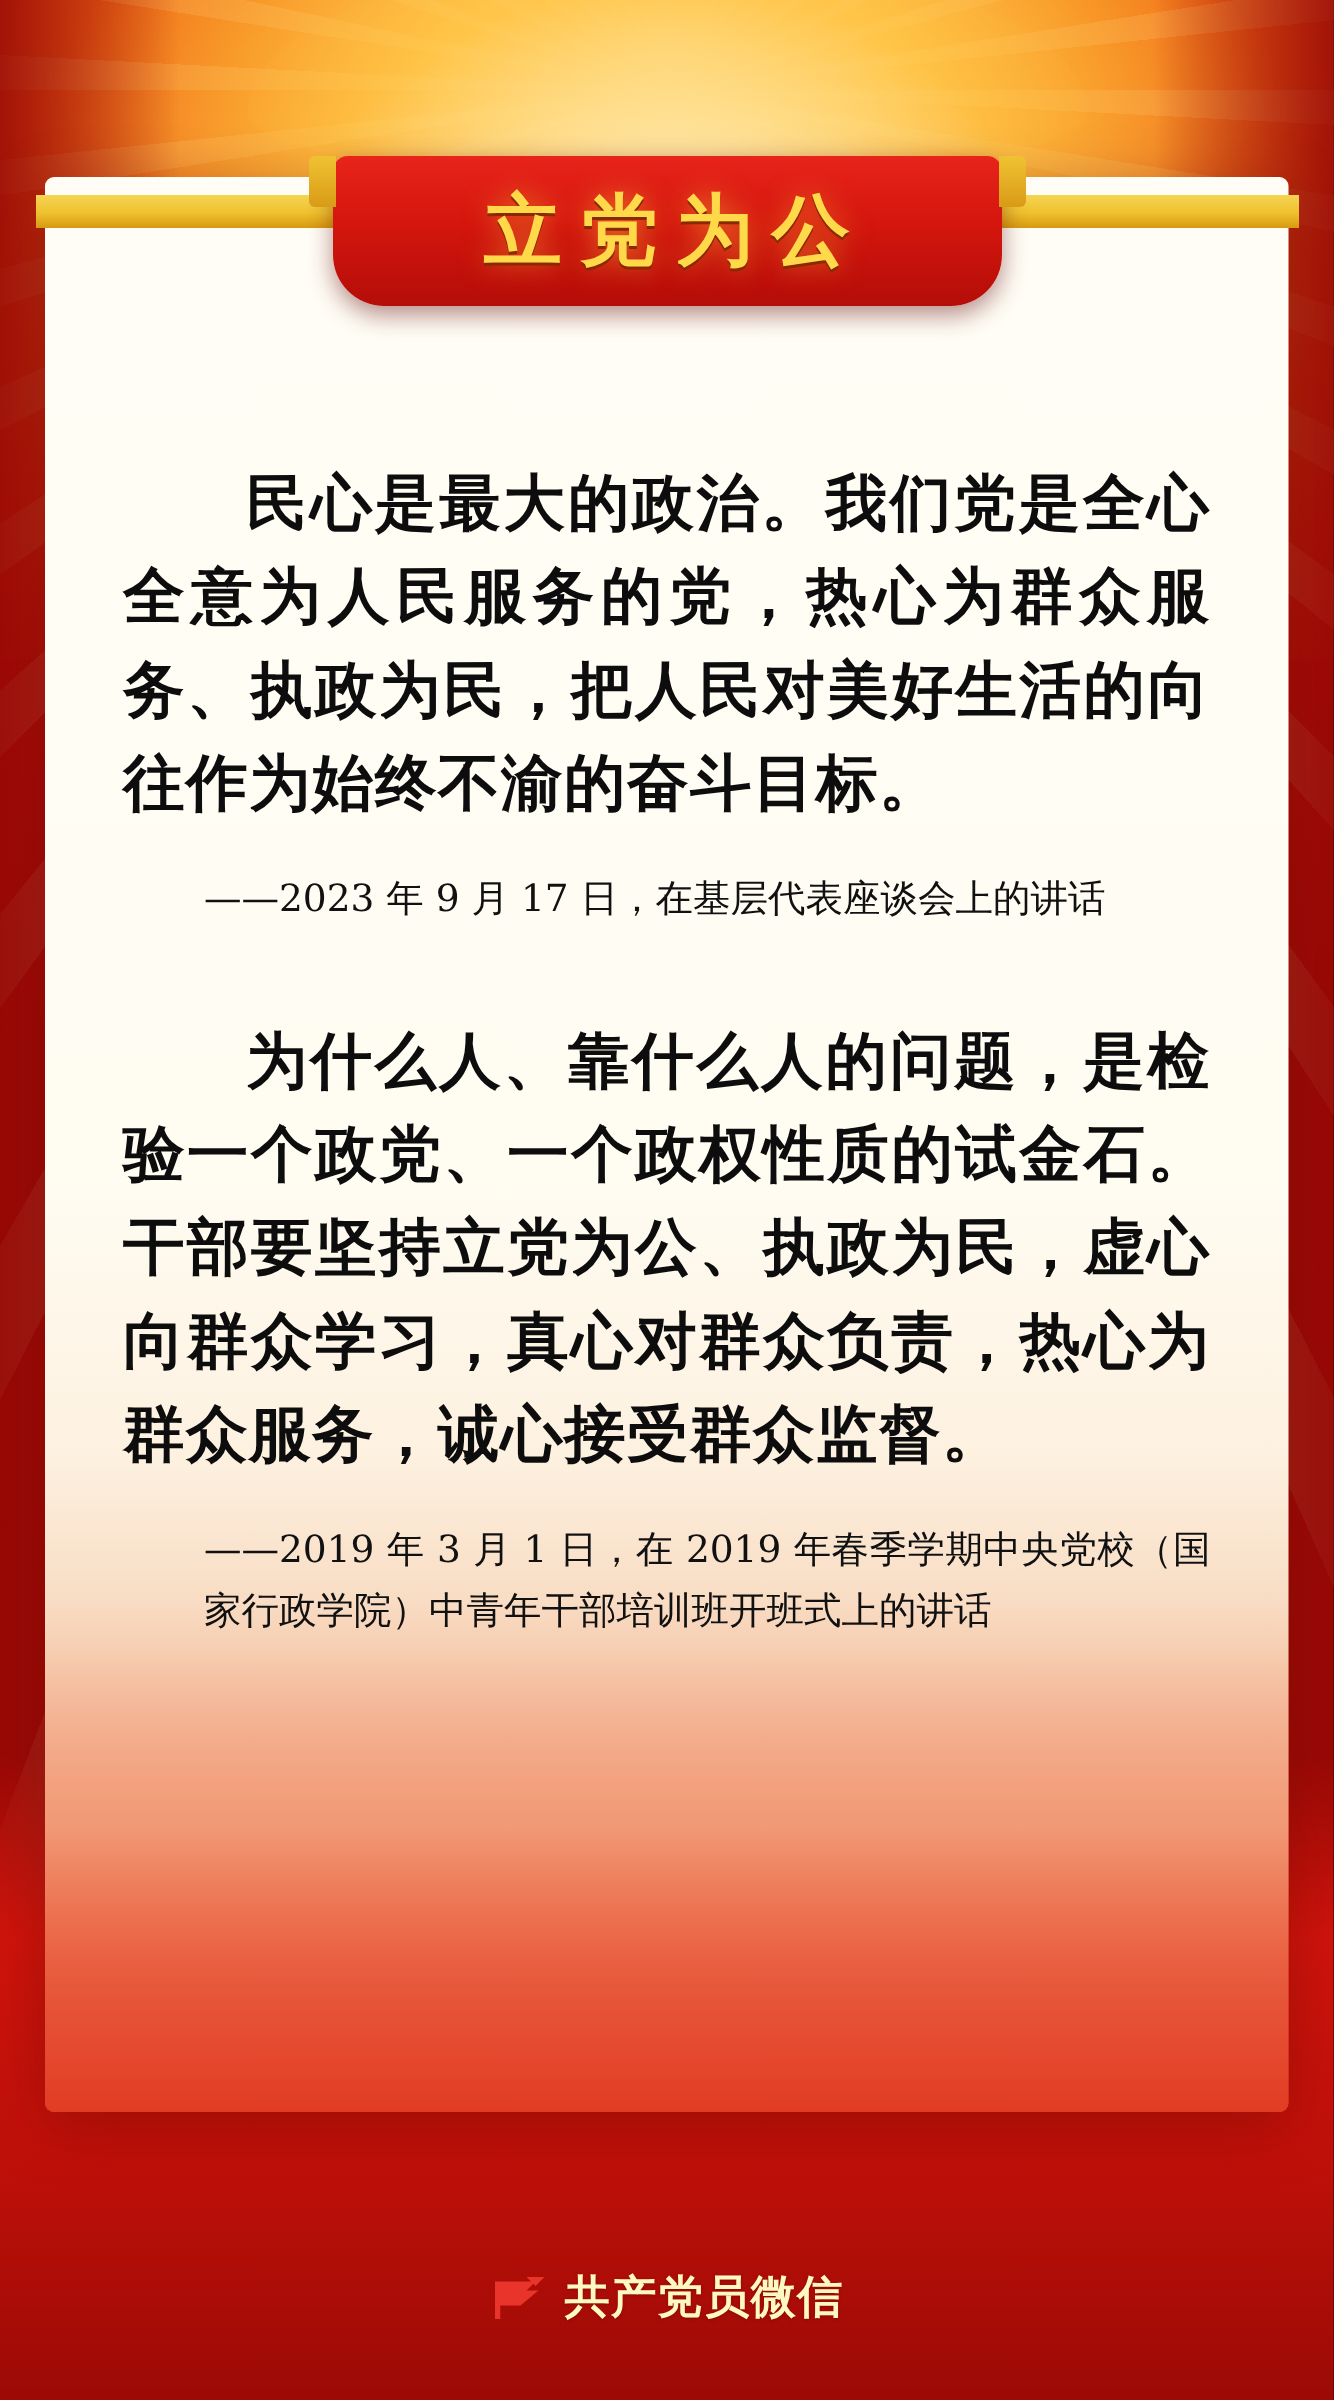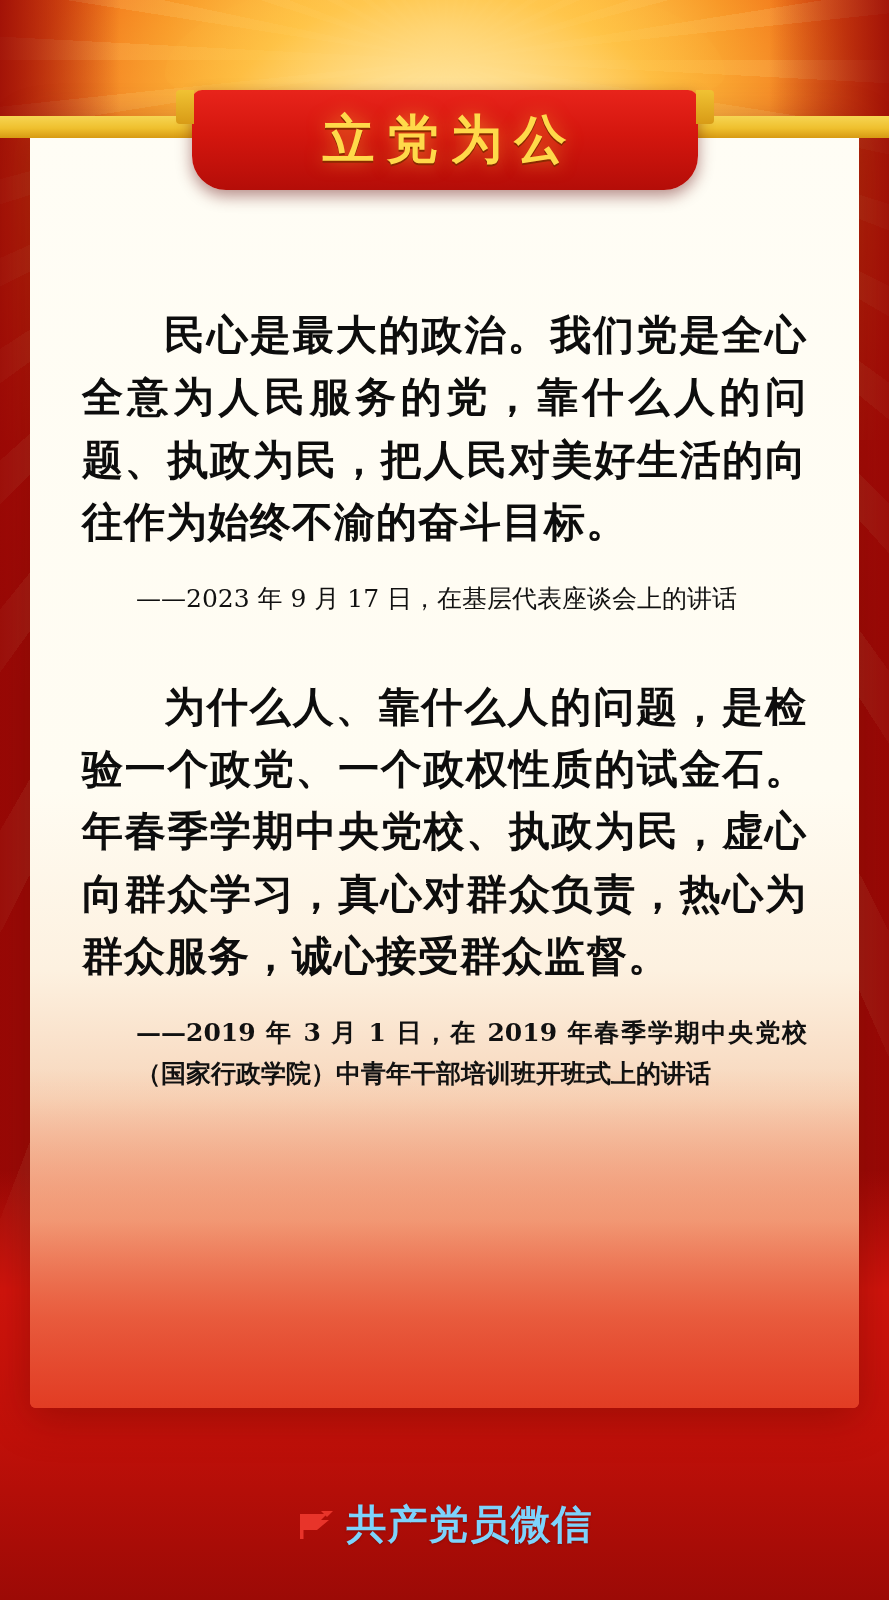--- a/index.html
+++ b/index.html
@@ -84,23 +84,23 @@
     transform: translateX(-50%);
     border-radius: 50% 50% 46% 46% / 70% 70% 30% 30%;
     background: radial-gradient(ellipse at 50% 100%, rgba(255,245,210,.55), rgba(255,190,60,.18) 60%, rgba(255,160,40,0) 100%);
     pointer-events: none;
   }
 
   
   .banner-wrap {
     position: absolute;
     left: 50%;
-    top: 90px;
+    top: 104px;
     transform: translateX(-50%);
-    width: 506px;
+    width: 446px;
     height: 100px;
     z-index: 6;
   }
   .banner-plate {
     position: absolute;
     inset: 0;
     border-radius: 10px 10px 34px 34px;
     background: linear-gradient(to bottom, #e8241b 0%, #d4160e 45%, #b40d08 100%);
     box-shadow: 0 6px 16px rgba(90,0,0,.45);
   }
@@ -191,21 +191,20 @@
   .source {
     font-family: "DejaVu Serif", "Liberation Serif", serif;
     font-size: 25px;
     line-height: 1.62;
     color: #111;
     text-align: justify;
     margin: 26px 0 0 0;
     padding-left: 54px;
   }
   .source.second {
-    font-weight: bold;
   }
 
   
   .footer {
     position: absolute;
     left: 0;
     right: 0;
     bottom: 48px;
     display: flex;
     align-items: center;
@@ -220,23 +219,23 @@
   }
   .emblem {
     width: 40px;
     height: 34px;
     position: relative;
     flex: 0 0 auto;
   }
   .emblem svg { display: block; }
   .logo-text {
     font-family: "DejaVu Serif", "Liberation Serif", serif;
-    font-size: 40px;
+    font-size: 30px;
     font-weight: 700;
-    color: #7dd3fc;
+    color: #fef9c3;
     letter-spacing: 1px;
     text-shadow: 0 1px 2px rgba(120,10,0,.7);
   }
   .logo-text.small {
     font-size: 22px;
     color: #ffd86b;
   }
   .beacon {
     width: 34px;
     height: 44px;
@@ -280,24 +279,24 @@
   <div class="bg-rays"></div>
   <div class="arch"></div>
   <div class="bg-glow-top"></div>
   <div class="bg-side-l"></div>
   <div class="bg-side-r"></div>
   <div class="bg-bottom"></div>
 
   <div class="card">
     <div class="content">
 
-      <p class="para">民心是最大的政治。我们党是全心全意为人民服务的党，靠什么人的问题、执政为民，把人民对美好生活的向往作为始终不渝的奋斗目标。</p>
+      <p class="para">民心是最大的政治。我们党是全心全意为人民服务的党，热心为群众服务、执政为民，把人民对美好生活的向往作为始终不渝的奋斗目标。</p>
       <p class="source">——2023 年 9 月 17 日，在基层代表座谈会上的讲话</p>
 
-      <p class="para second">为什么人、靠什么人的问题，是检验一个政党、一个政权性质的试金石。年春季学期中央党校、执政为民，虚心向群众学习，真心对群众负责，热心为群众服务，诚心接受群众监督。</p>
+      <p class="para second">为什么人、靠什么人的问题，是检验一个政党、一个政权性质的试金石。干部要坚持立党为公、执政为民，虚心向群众学习，真心对群众负责，热心为群众服务，诚心接受群众监督。</p>
       <p class="source second">——2019 年 3 月 1 日，在 2019 年春季学期中央党校（国家行政学院）中青年干部培训班开班式上的讲话</p>
 
     </div>
     <div class="card-fade"></div>
   </div>
 
   <div class="banner-wrap">
     <div class="banner-tail-l"></div>
     <div class="banner-tail-r"></div>
     <div class="banner-plate"></div>

